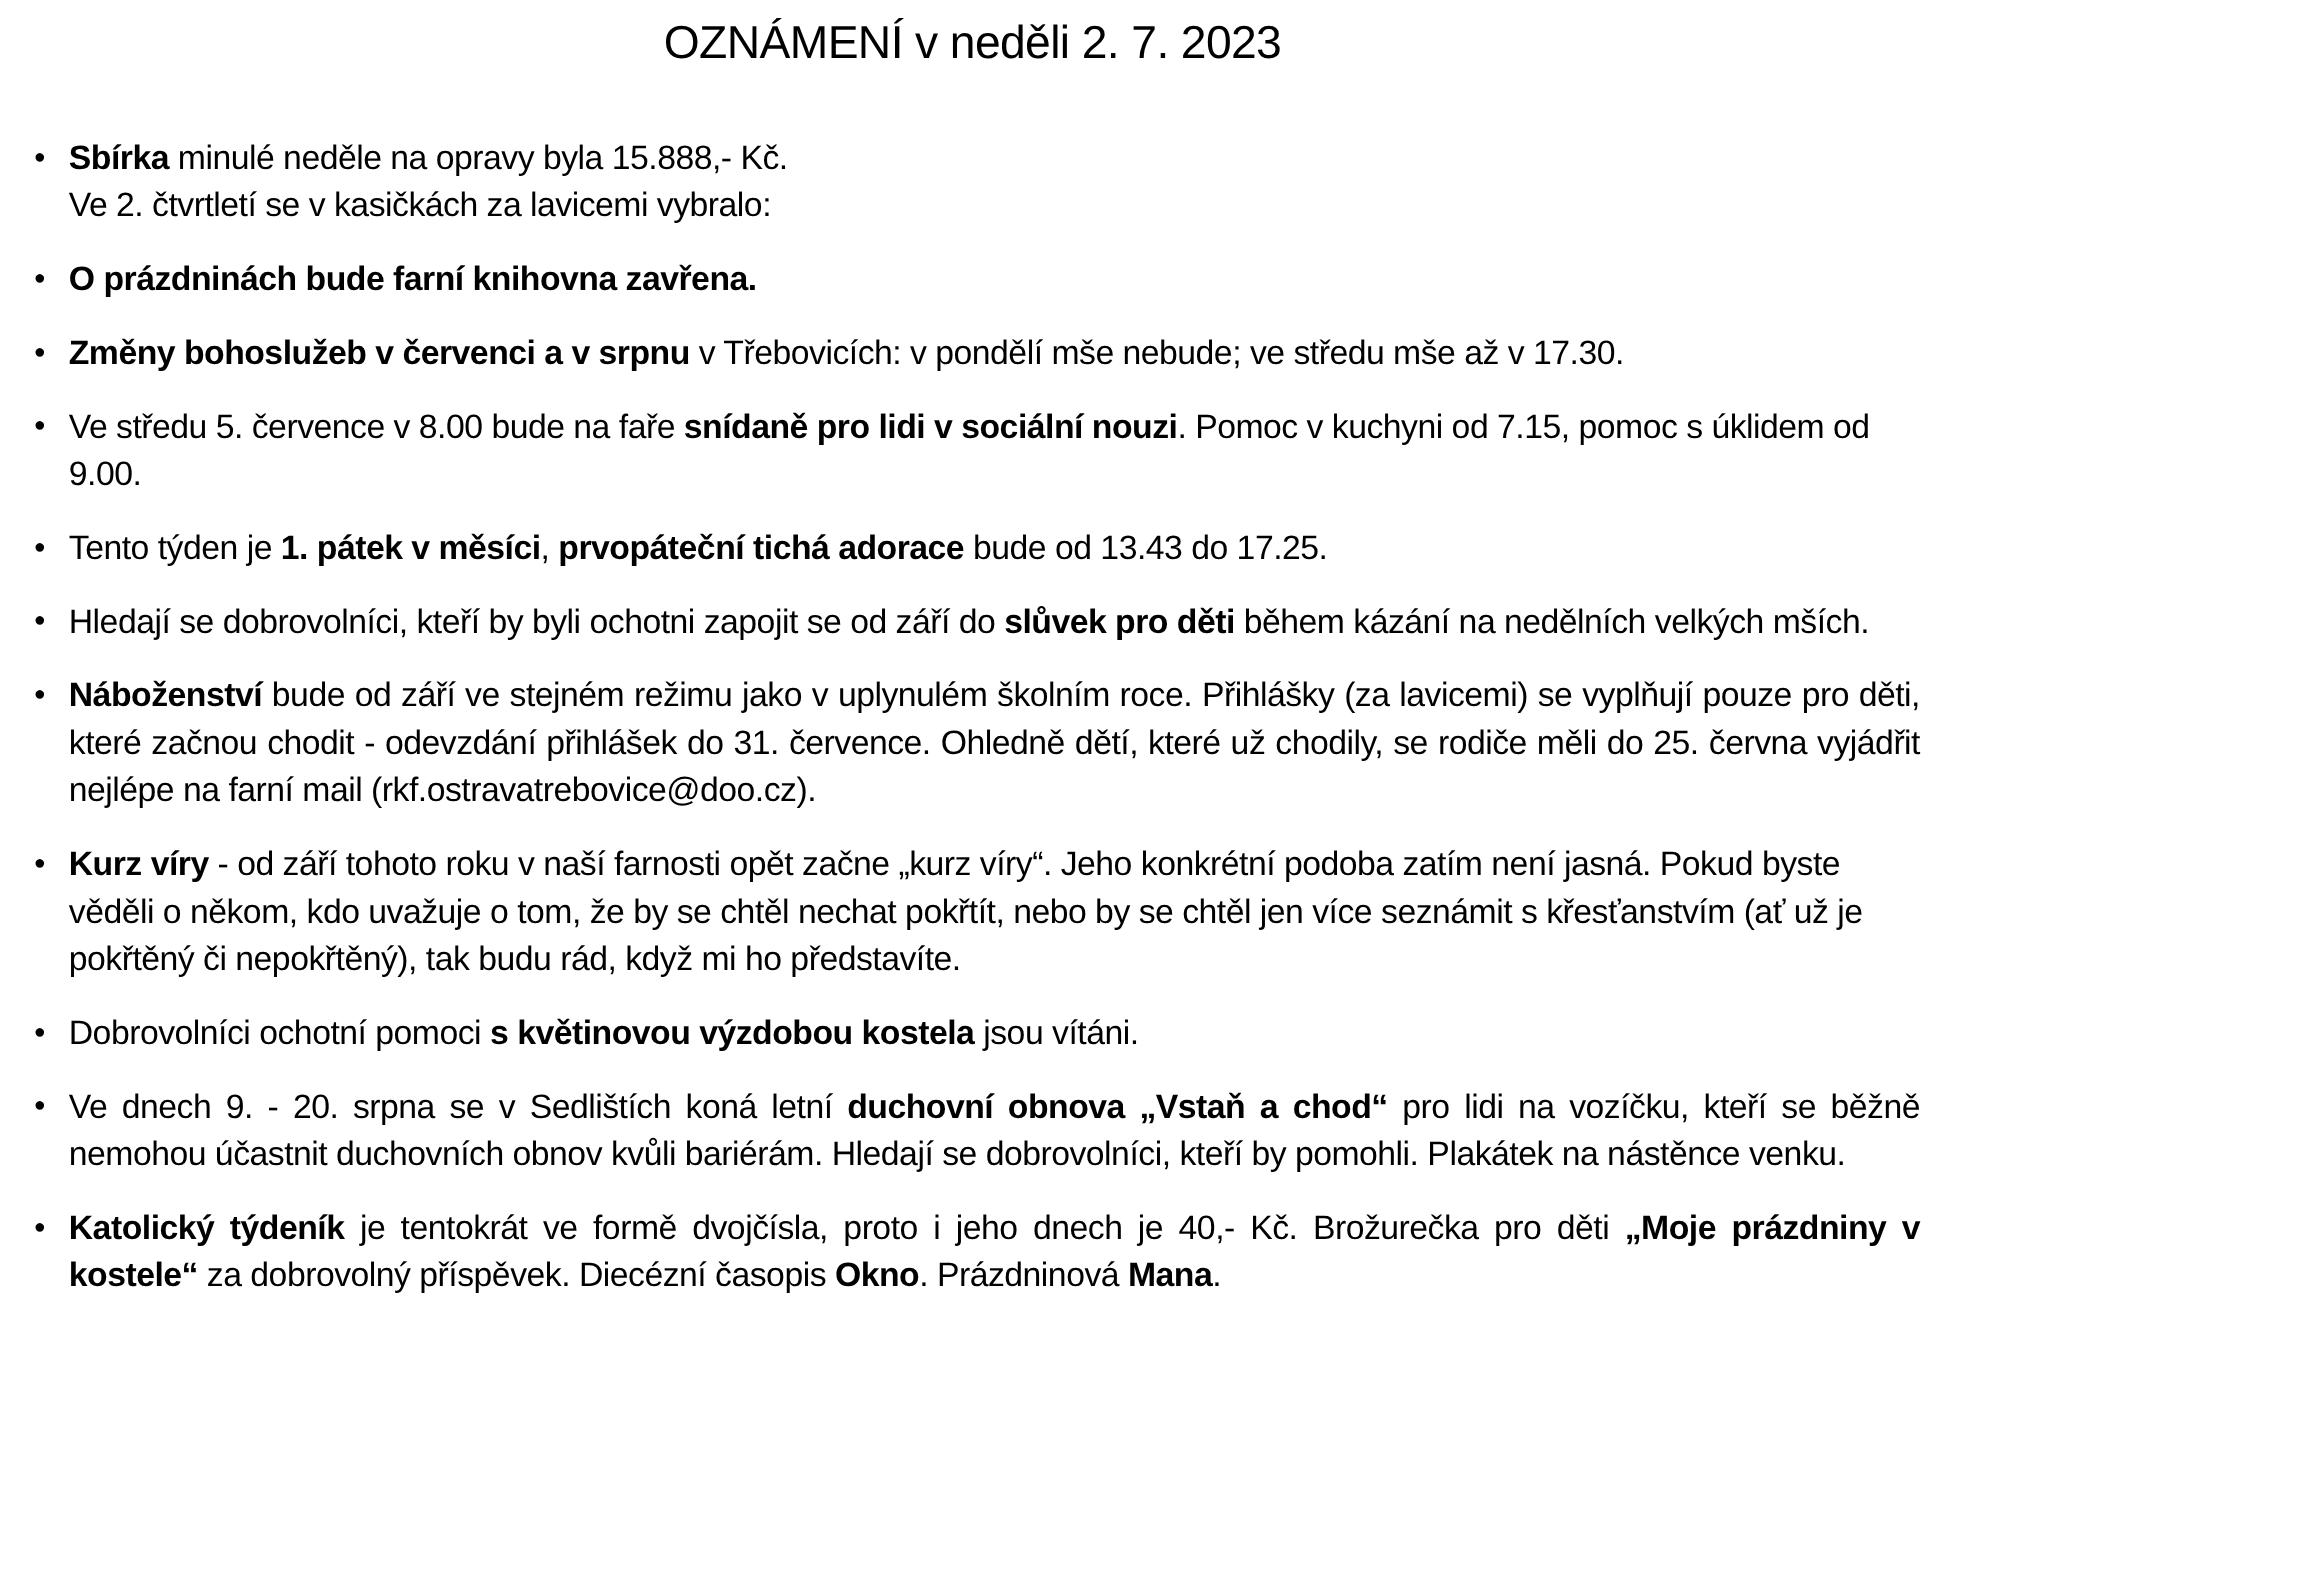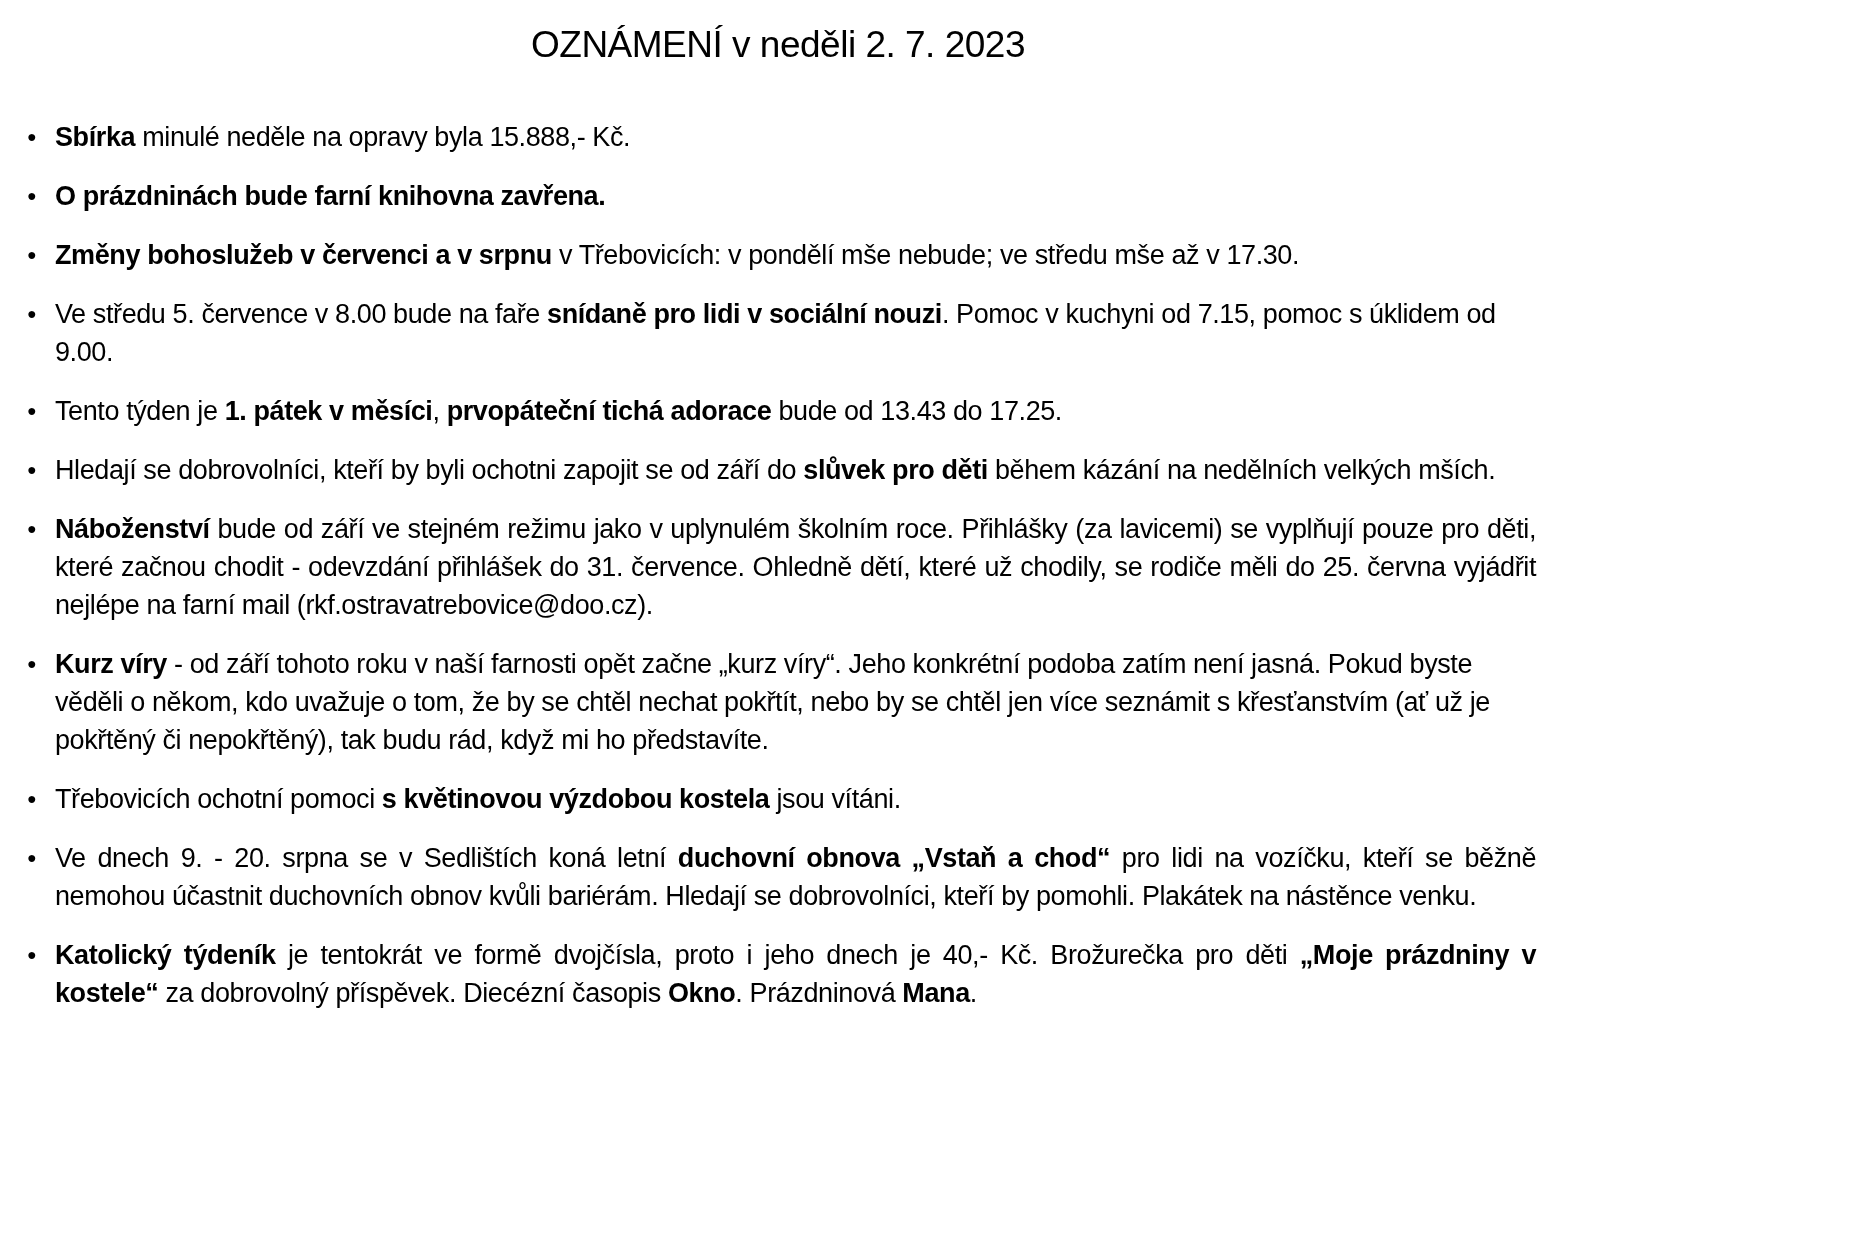--- a/index.html
+++ b/index.html
@@ -12,21 +12,21 @@
     height: 1255px;
     overflow: hidden;
     color: #000000;
     font-family: "Liberation Sans", sans-serif;
     letter-spacing: -0.4px;
   }
   .page {
     box-sizing: border-box;
     width: 1562px;
     height: 1255px;
-    padding: 18px 26px 0 20px;
+    padding: 7px 26px 0 20px;
   }
   .title {
     font-size: 37px;
     font-weight: 400;
     text-align: center;
     margin: 6px 0 0 0;
     letter-spacing: -0.5px;
   }
   .bullets {
     list-style: none;
@@ -65,20 +65,21 @@
 </head>
 <body>
 
 <div class="page">
   <h1 class="title">OZNÁMENÍ v neděli 2. 7. 2023</h1>
   <ul class="bullets" id="bullet-list">
       <li class="bullet">
         <span class="marker">●</span>
         <div class="content">
           <div class="line"><span class="b">Sbírka</span><span> minulé neděle na opravy byla 15.888,- Kč.</span></div>
+          <div class="line"><span>Ve 2. čtvrtletí se v kasičkách za lavicemi vybralo:</span></div>
         </div>
       </li>
       <li class="bullet">
         <span class="marker">●</span>
         <div class="content">
           <div class="line flow"><span class="b">O prázdninách bude farní knihovna zavřena.</span></div>
         </div>
       </li>
       <li class="bullet">
         <span class="marker">●</span>
@@ -112,21 +113,21 @@
       </li>
       <li class="bullet">
         <span class="marker">●</span>
         <div class="content">
           <div class="line flow"><span class="b">Kurz víry</span><span> - od září tohoto roku v naší farnosti opět začne „kurz víry“. Jeho konkrétní podoba zatím není jasná. Pokud byste věděli o někom, kdo uvažuje o tom, že by se chtěl nechat pokřtít, nebo by se chtěl jen více seznámit s křesťanstvím (ať už je pokřtěný či nepokřtěný), tak budu rád, když mi ho představíte.</span></div>
         </div>
       </li>
       <li class="bullet">
         <span class="marker">●</span>
         <div class="content">
-          <div class="line flow"><span>Třebovicích ochotní pomoci </span><span class="b">s květinovou výzdobou kostela</span><span> jsou vítáni.</span></div>
+          <div class="line flow"><span>Dobrovolníci ochotní pomoci </span><span class="b">s květinovou výzdobou kostela</span><span> jsou vítáni.</span></div>
         </div>
       </li>
       <li class="bullet">
         <span class="marker">●</span>
         <div class="content justify">
           <div class="line flow"><span>Ve dnech 9. - 20. srpna se v Sedlištích koná letní </span><span class="b">duchovní obnova „Vstaň a chod“</span><span> pro lidi na vozíčku, kteří se běžně nemohou účastnit duchovních obnov kvůli bariérám. Hledají se dobrovolníci, kteří by pomohli. Plakátek na nástěnce venku.</span></div>
         </div>
       </li>
       <li class="bullet">
         <span class="marker">●</span>

